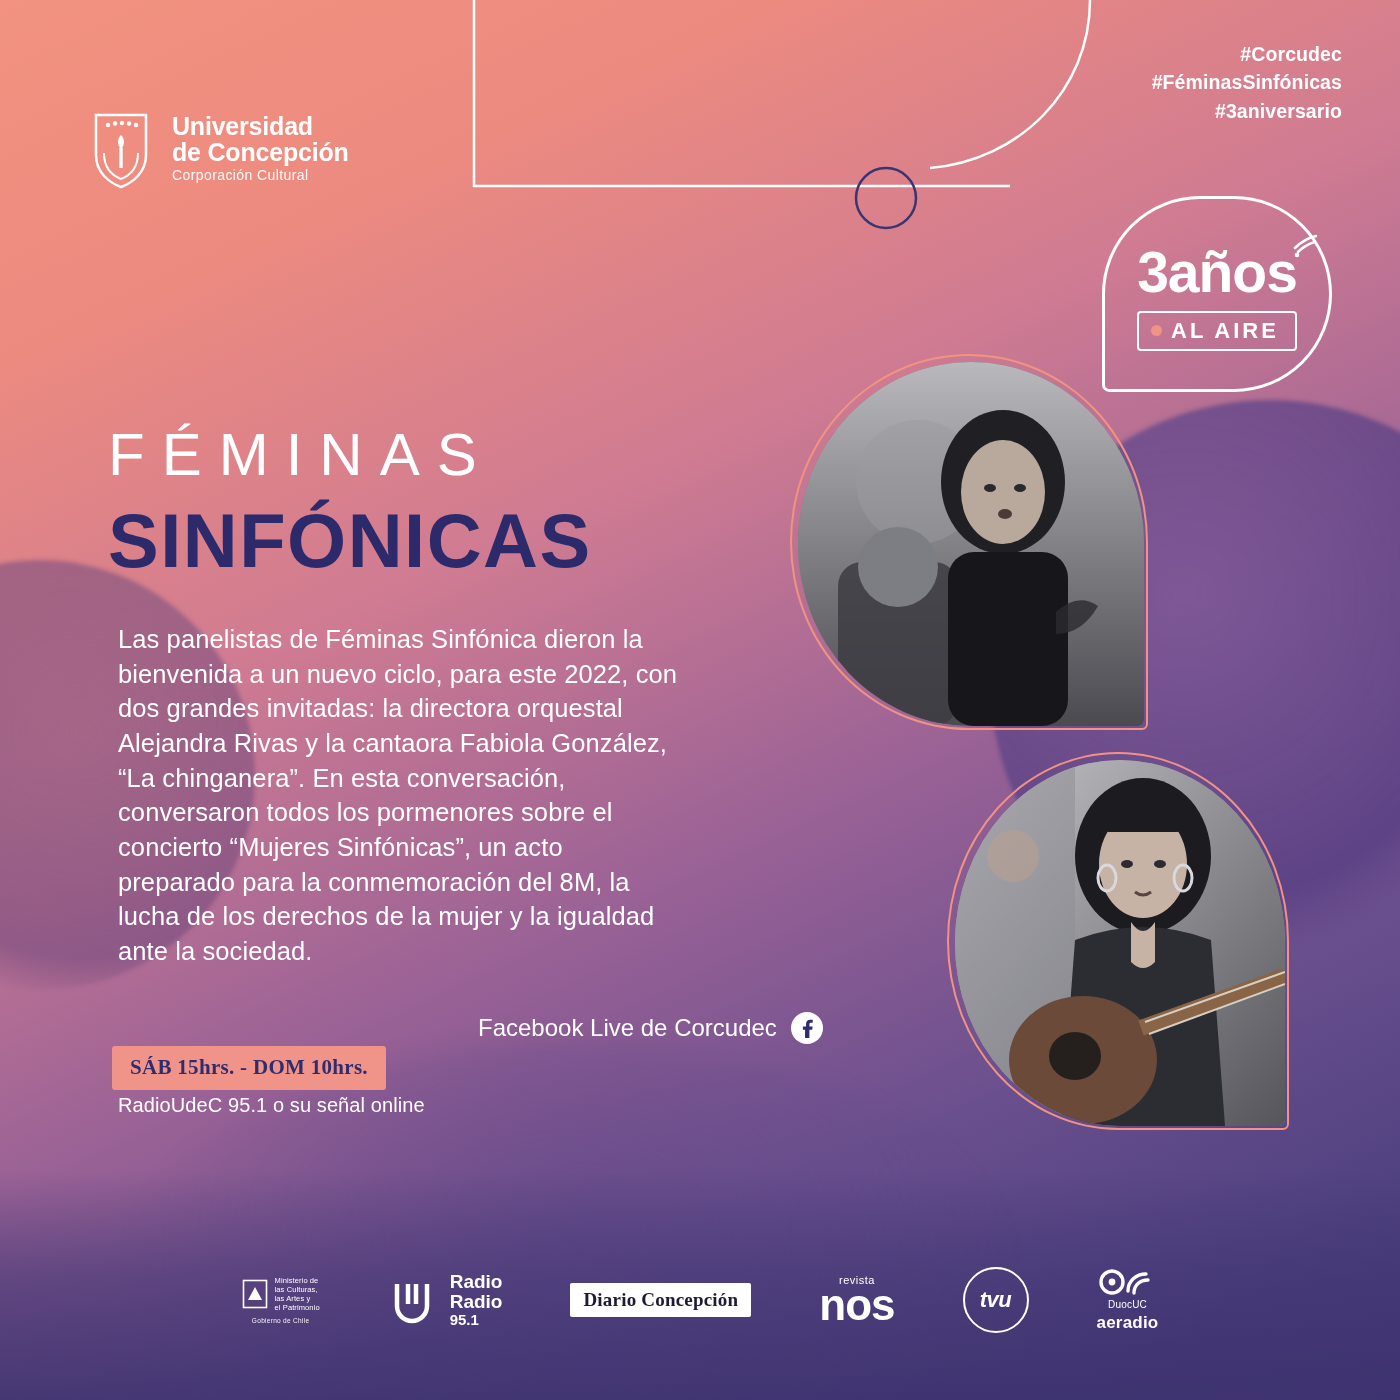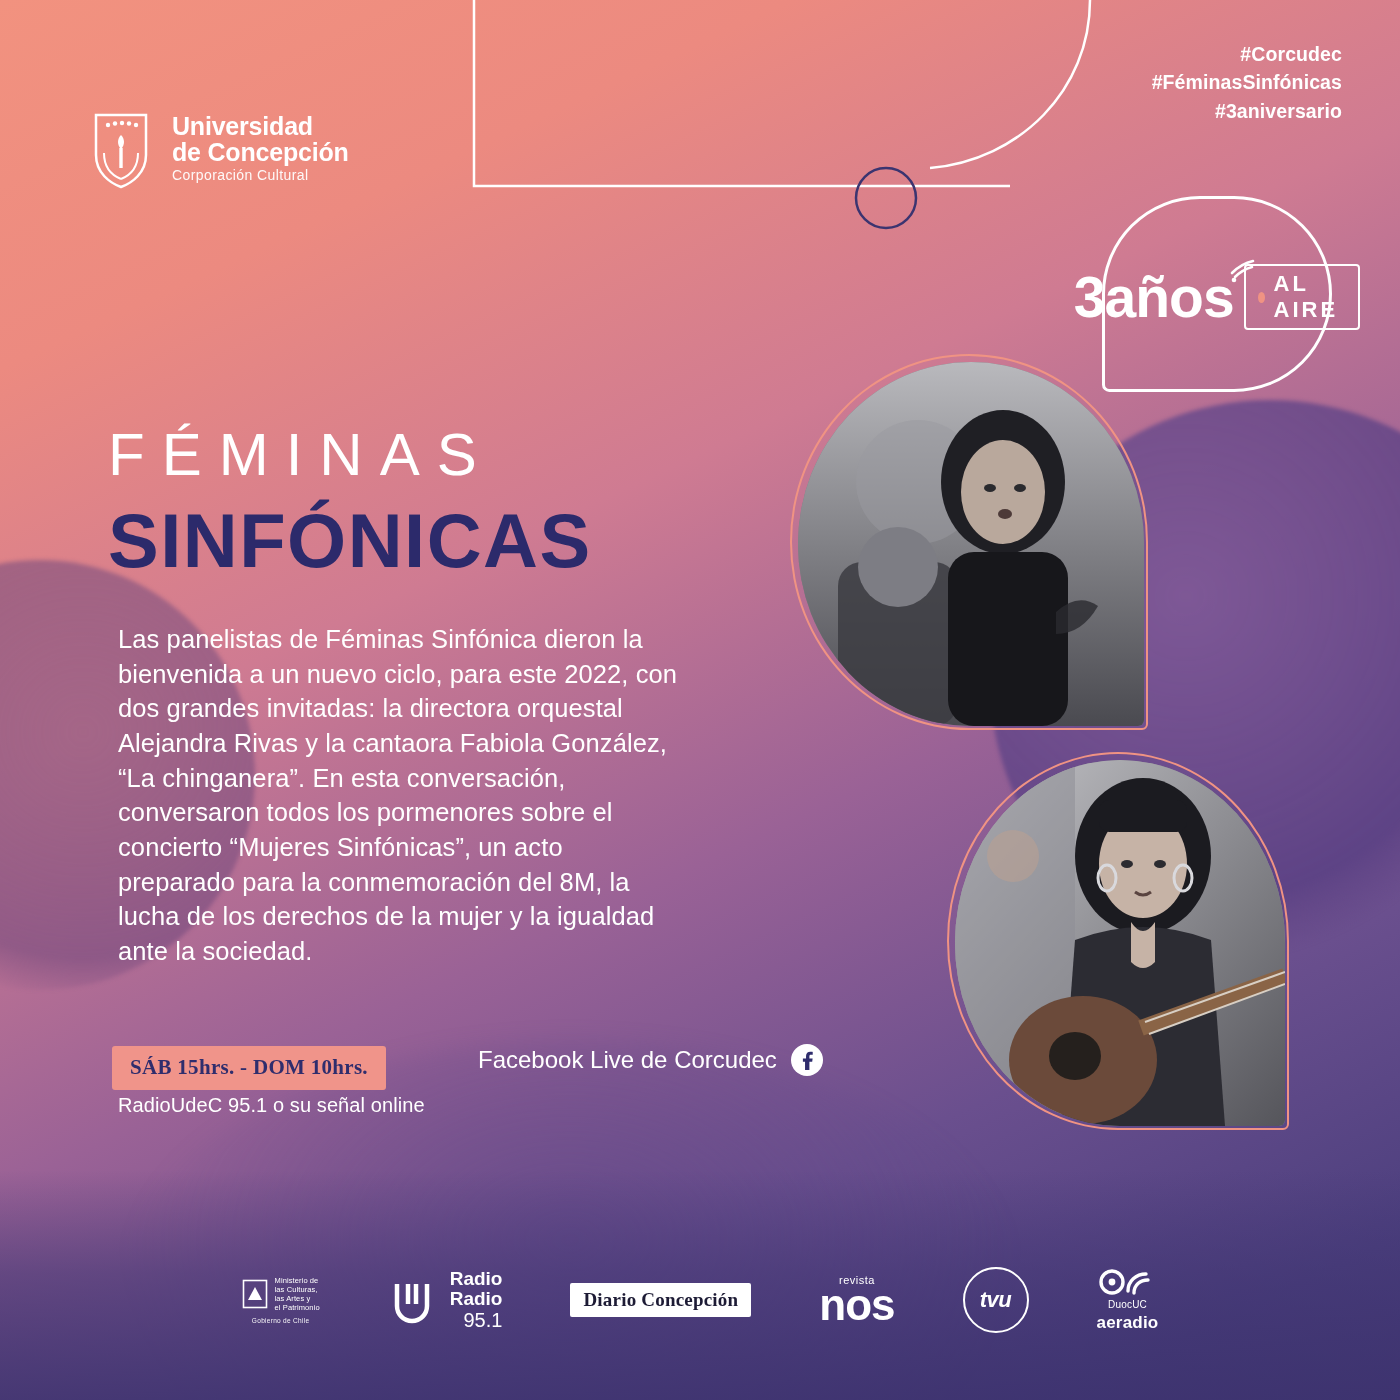--- a/index.html
+++ b/index.html
@@ -109,21 +109,21 @@
     position: absolute;
     inset: 0;
     border: 3px solid #ffffff;
     border-radius: 108px 108px 108px 8px;
     background: rgba(255,255,255,0.0);
   }
   .badge3 .inner {
     position: absolute;
     inset: 0;
     display: flex;
-    flex-direction: row;
+    flex-direction: column;
     align-items: center;
     justify-content: center;
     gap: 10px;
     padding-top: 6px;
   }
   .badge3 .anios {
     color: #ffffff;
     font-size: 57px;
     font-weight: bold;
     letter-spacing: -1px;
@@ -210,21 +210,21 @@
     top: 1094px;
     color: #ffffff;
     font-size: 20px;
     letter-spacing: 0.1px;
   }
 
   
   .fb-live {
     position: absolute;
     left: 478px;
-    top: 1044px;
+    top: 1012px;
     display: flex;
     align-items: center;
     gap: 14px;
     color: #ffffff;
     font-size: 24px;
   }
   .fb-icon {
     width: 32px; height: 32px; border-radius: 50%;
     background: #ffffff;
     display: flex; align-items: center; justify-content: center;
@@ -288,21 +288,21 @@
     align-items: center;
     justify-content: center;
     color: #ffffff;
   }
   .flogo-minist { flex-direction: column; gap: 5px; }
   .flogo-minist .mrow { display: flex; align-items: center; gap: 7px; }
   .flogo-minist .mtext { font-size: 7.5px; line-height: 1.22; letter-spacing: 0.1px; }
   .flogo-minist .gob { font-size: 6.5px; letter-spacing: 0.3px; opacity: 0.95; }
   .flogo-radio { gap: 14px; }
   .flogo-radio .rtext { font-size: 19px; font-weight: bold; line-height: 1.06; }
-  .flogo-radio .rtext .sub { font-size: 20px; font-weight: normal; text-align: right; }
+  .flogo-radio .rtext .sub { font-size: 15px; font-weight: bold; }
   .diario {
     background: #ffffff;
     color: #1d1b35;
     font-family: "Liberation Serif", serif;
     font-weight: bold;
     font-size: 19px;
     padding: 6px 13px;
     letter-spacing: 0.2px;
     border-radius: 2px;
   }

